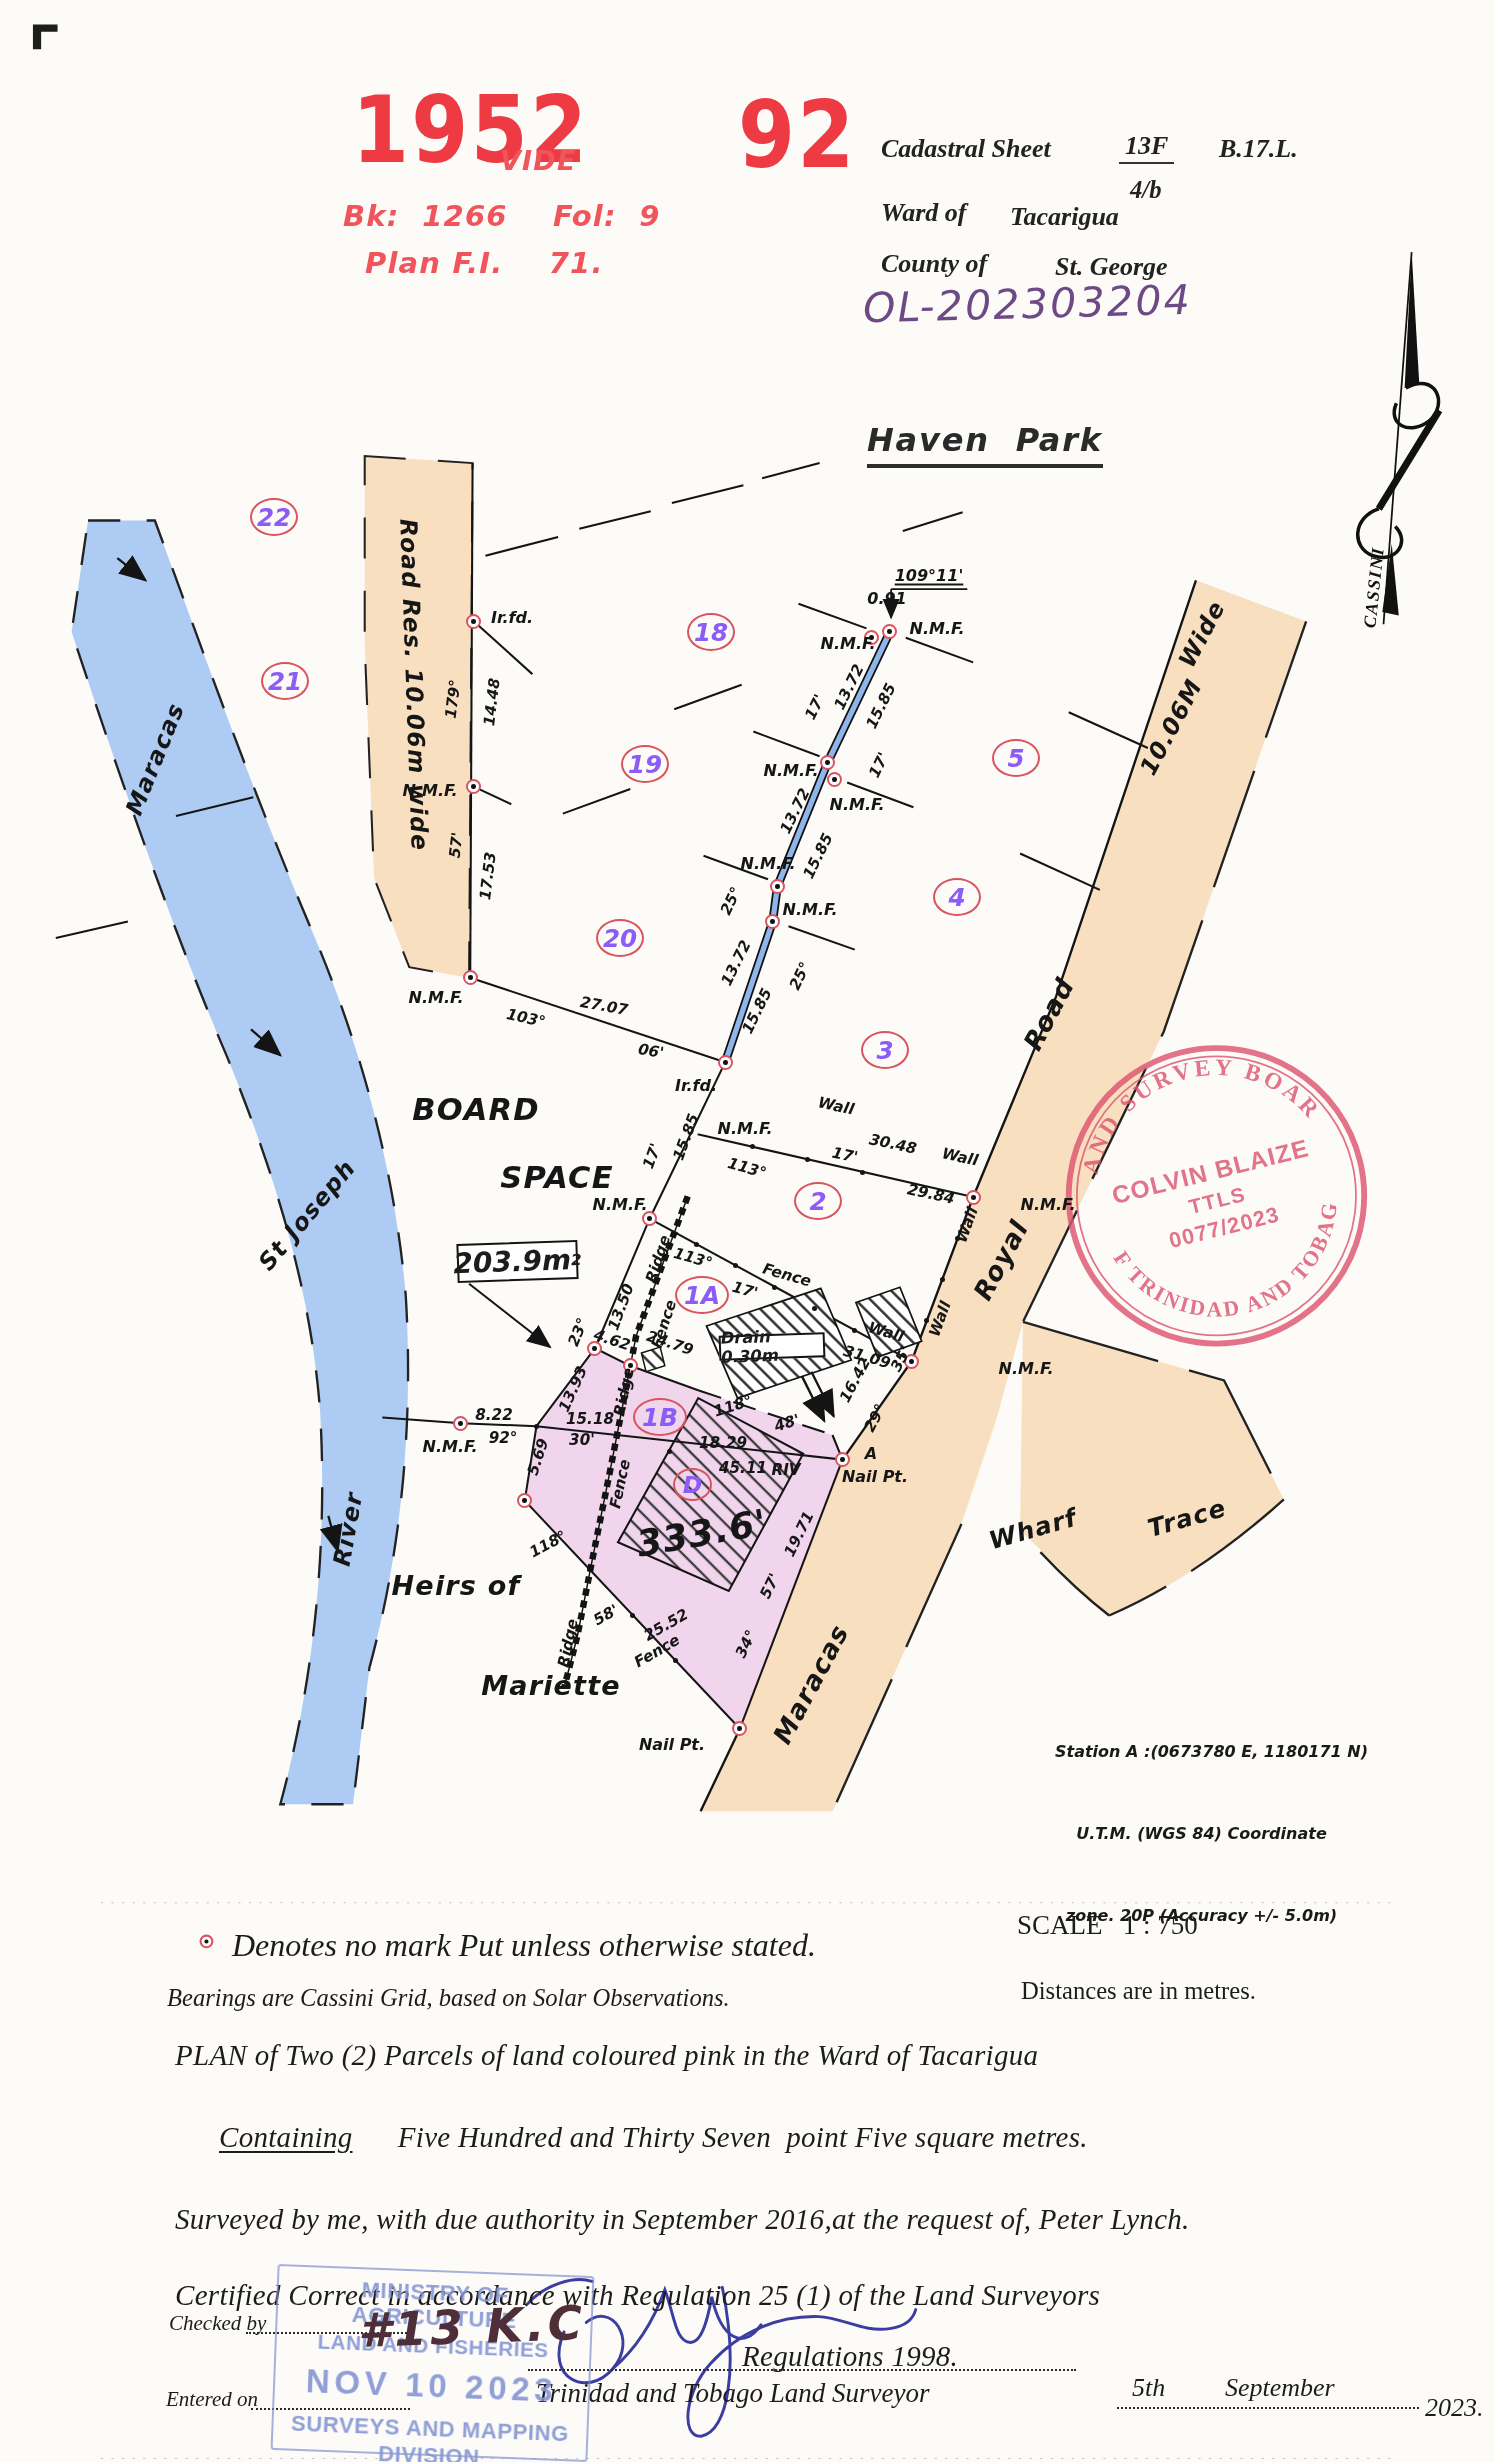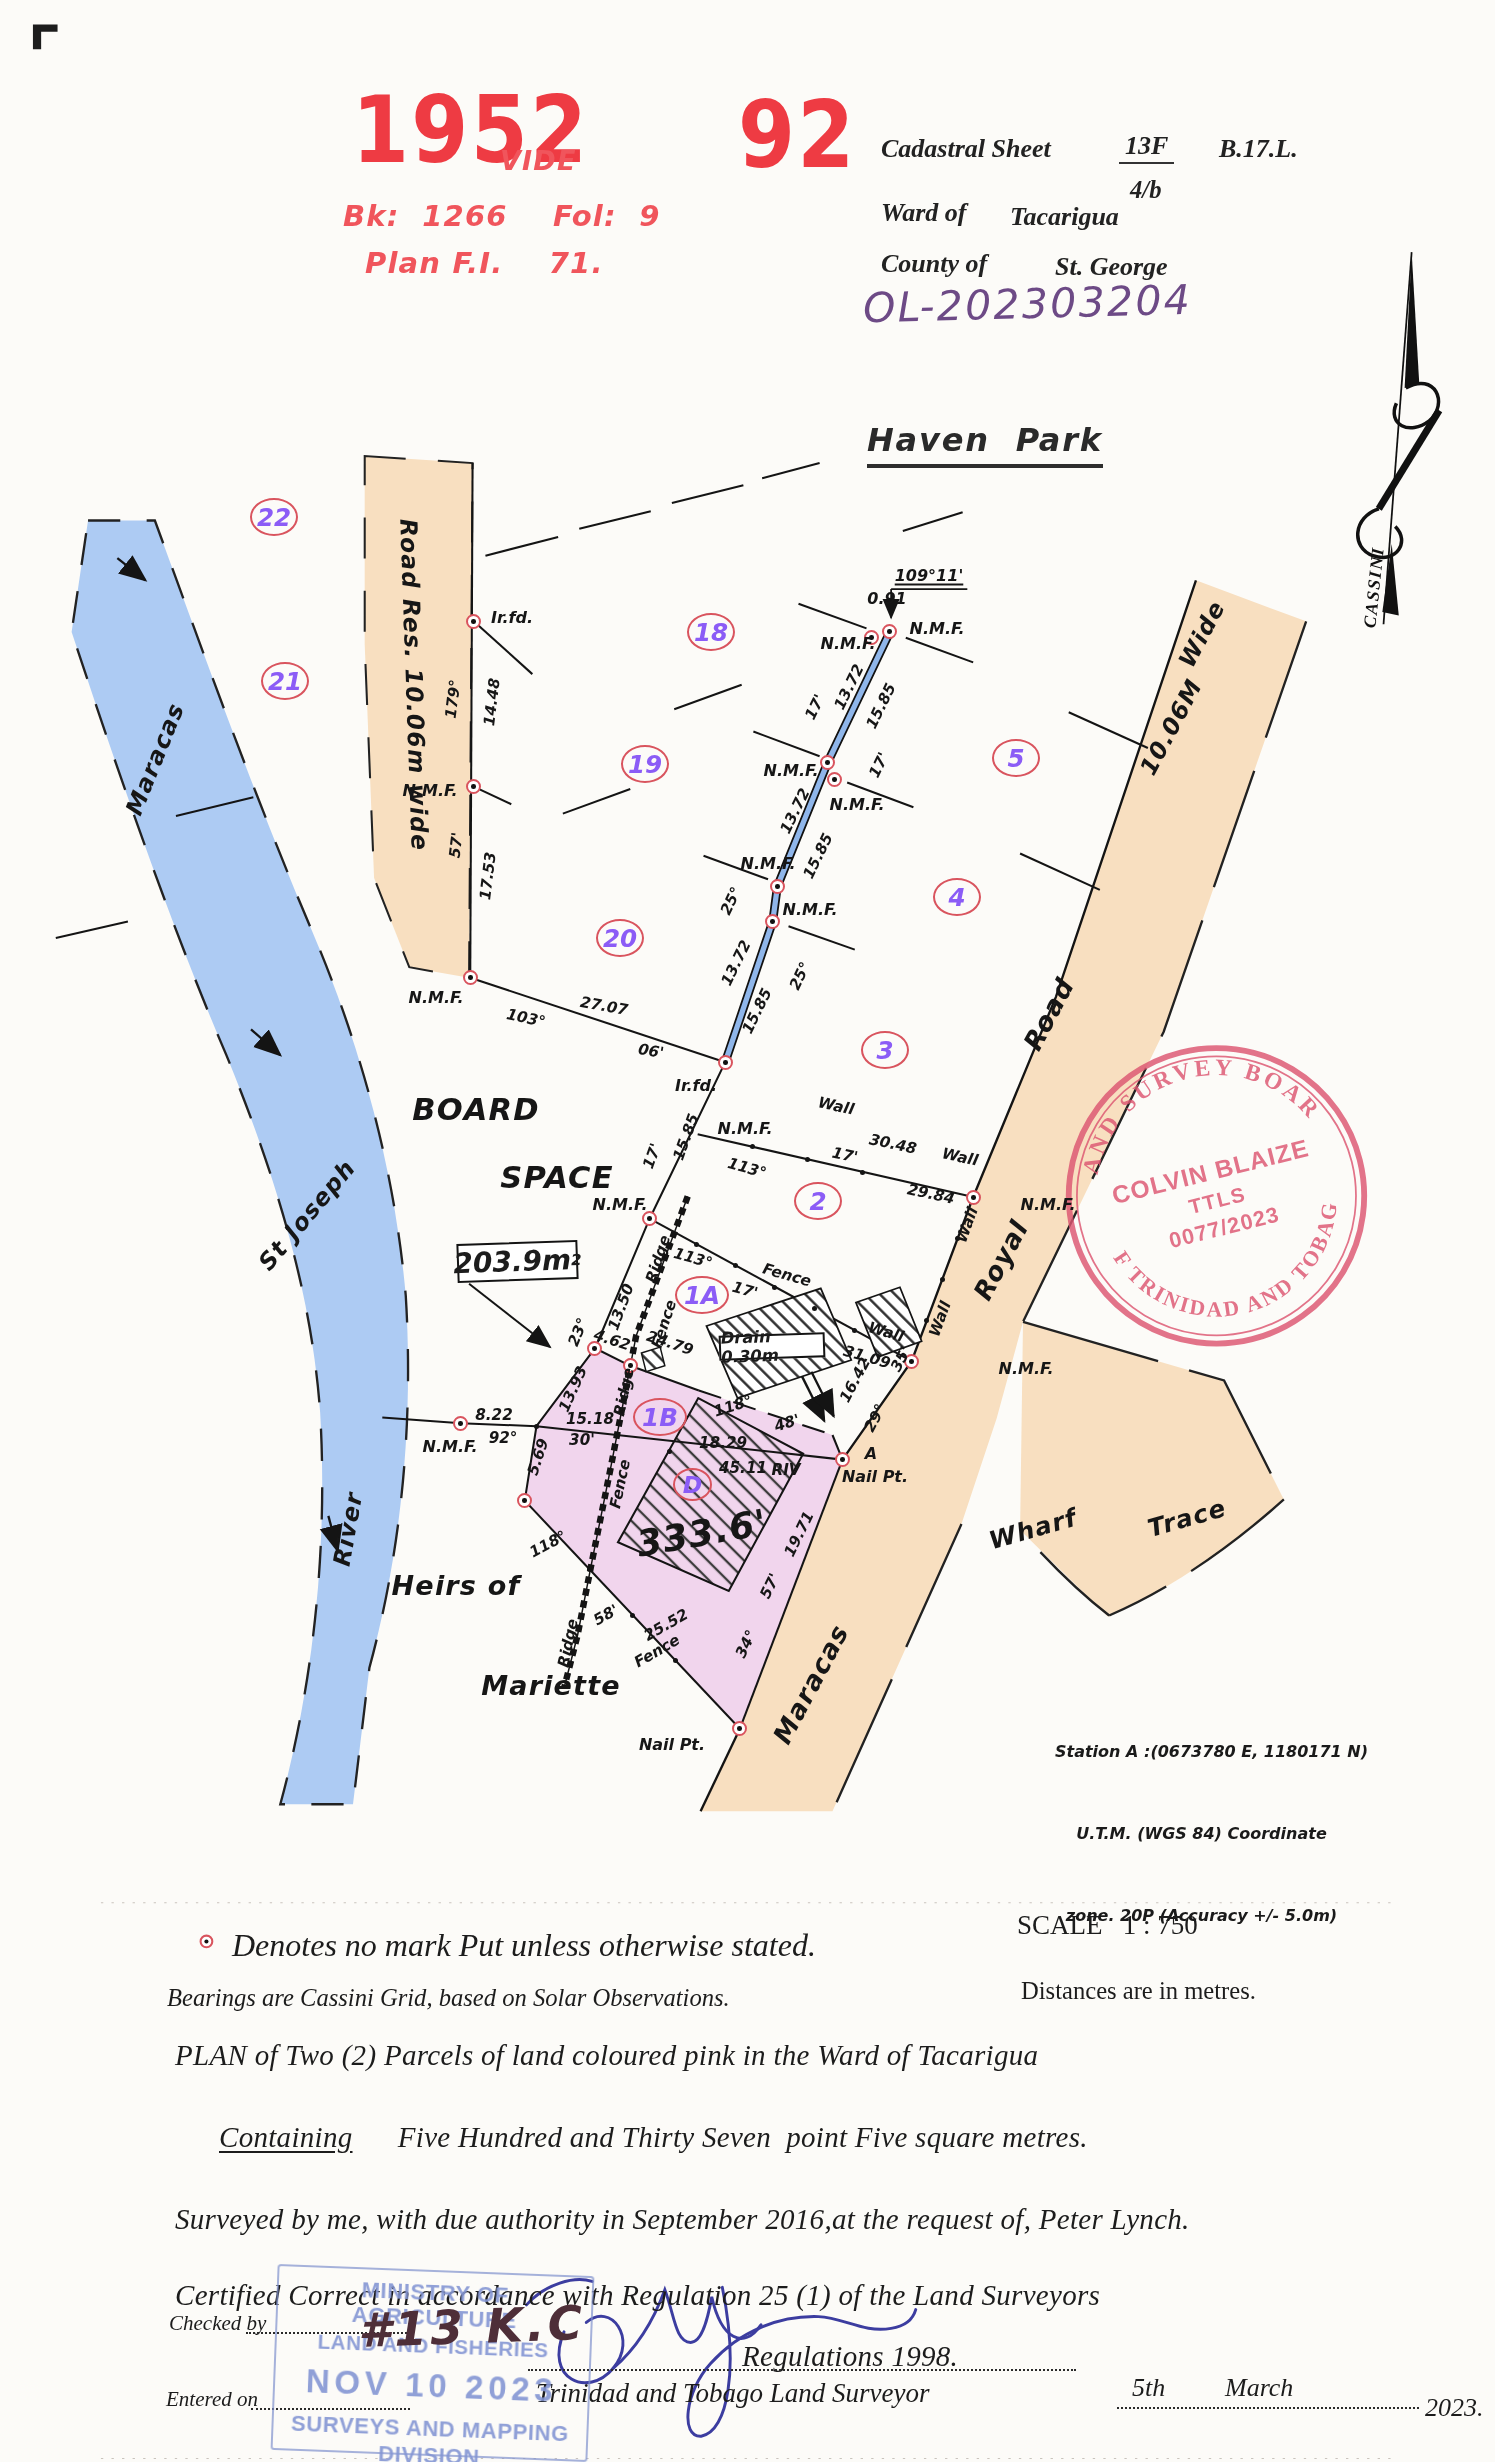--- a/index.html
+++ b/index.html
@@ -427,18 +427,18 @@
   </div>
 
   <div class="abs serifit" style="left:169px;top:2311px;font-size:21px;">Checked by</div>
   <div class="dots" style="left:246px;top:2332px;width:164px;"></div>
   <div class="abs handbrown" style="left:358px;top:2299px;">#13 K.C</div>
   <div class="abs serifit" style="left:166px;top:2387px;font-size:21px;">Entered on</div>
   <div class="dots" style="left:251px;top:2408px;width:159px;"></div>
   <div class="dots" style="left:528px;top:2369px;width:548px;"></div>
   <div class="abs serifit" style="left:536px;top:2378px;font-size:27px;">Trinidad and Tobago Land Surveyor</div>
   <div class="abs serifit" style="left:1132px;top:2373px;font-size:26px;">5th</div>
-  <div class="abs serifit" style="left:1225px;top:2373px;font-size:26px;">March</div>
+  <div class="abs serifit" style="left:1225px;top:2373px;font-size:26px;">September</div>
   <div class="dots" style="left:1117px;top:2407px;width:302px;"></div>
   <div class="abs serifit" style="left:1425px;top:2393px;font-size:26px;">2023.</div>
 
 </div>
 
 
 </body></html>

